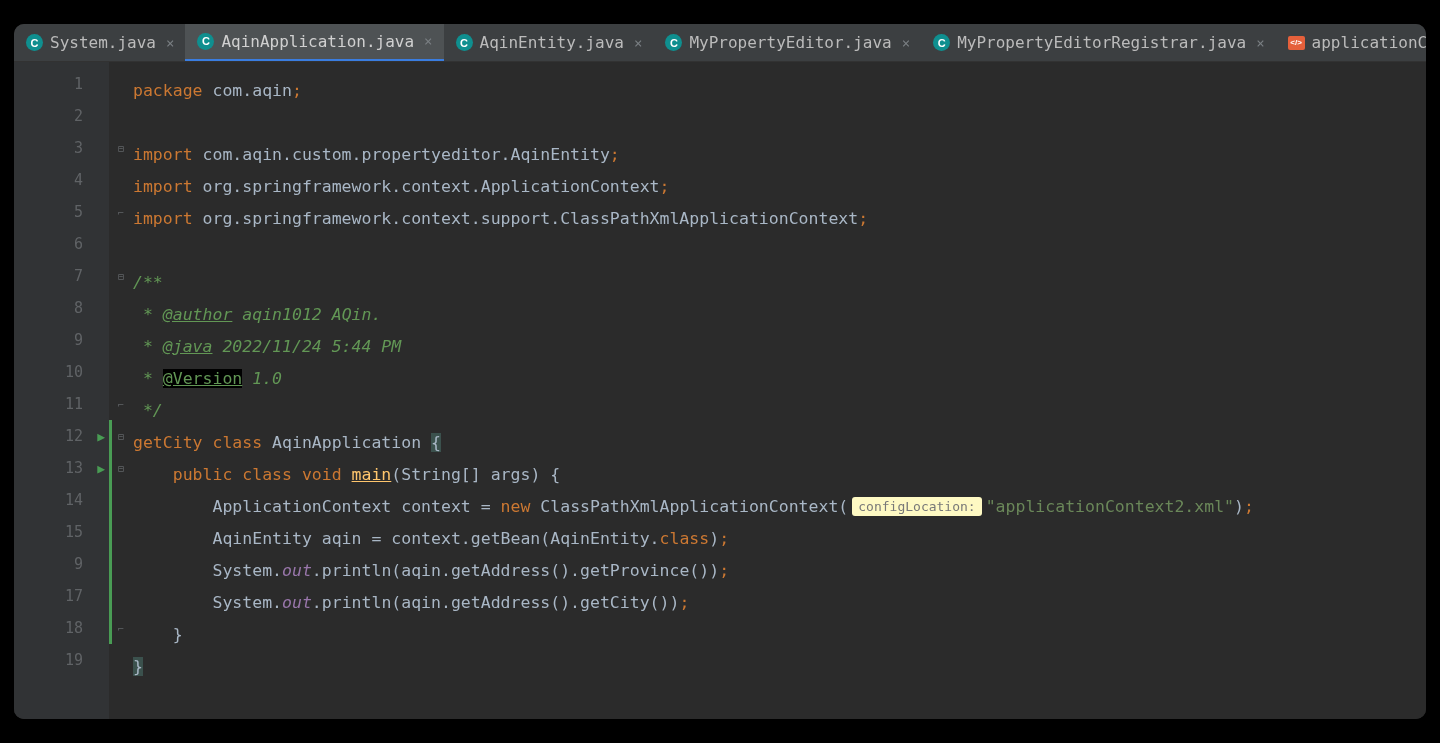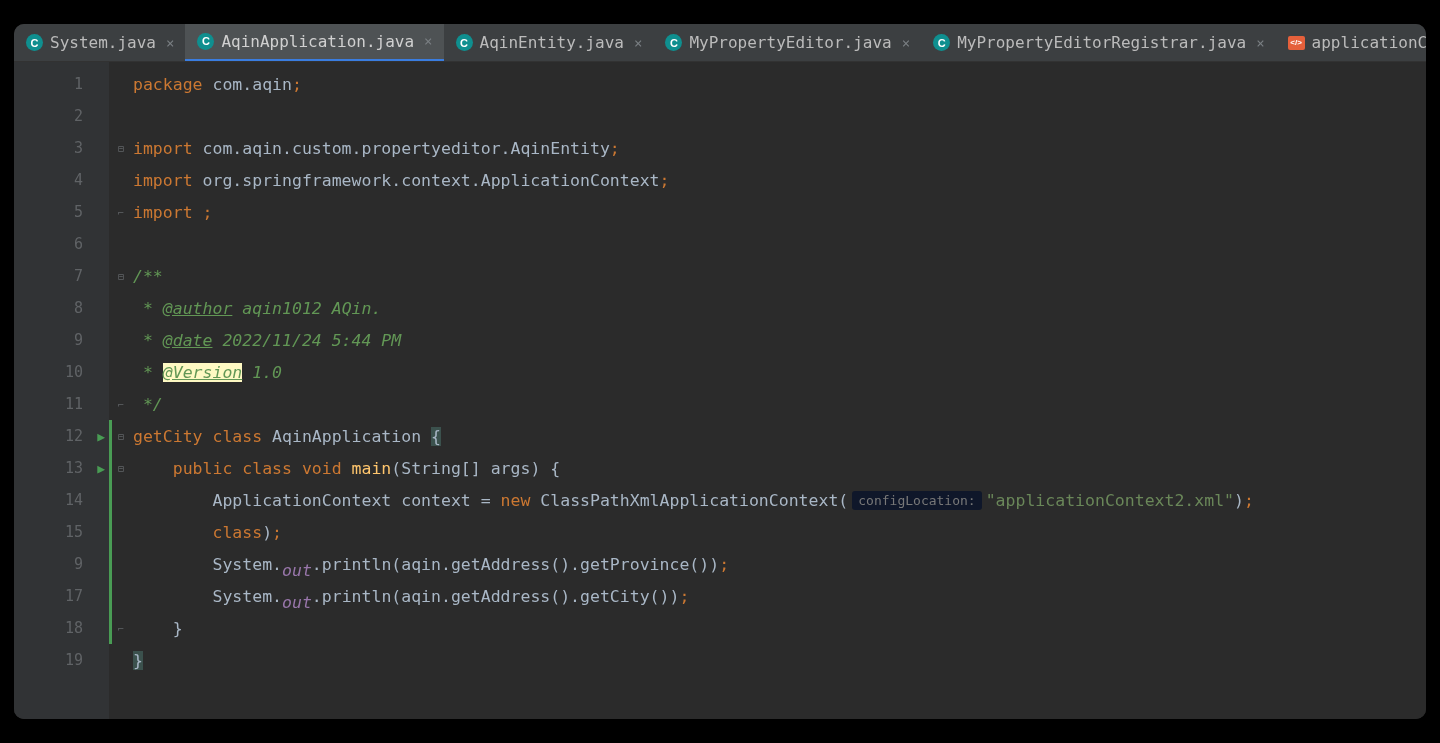--- a/index.html
+++ b/index.html
@@ -130,34 +130,34 @@
   flex: 1;
   padding-top: 6px;
   padding-left: 4px;
   font-family: 'Menlo', 'Consolas', monospace;
   font-size: 16.5px;
   position: relative;
 }
 .code-line {
   height: 32px;
   display: flex;
-  align-items: center;
+  align-items: flex-end;
   white-space: pre;
   color: #A9B7C6;
 }
 .kw { color: #CC7832; }
 .str { color: #6A8759; }
 .doc { color: #629755; font-style: italic; }
 .doc-tag { color: #629755; font-style: italic; text-decoration: underline; }
-.doc-tag-hl { color: #629755; font-style: italic; text-decoration: underline; background: #fef9c3; }
+.doc-tag-hl { color: #629755; text-decoration: underline; background: #000000; }
 .class-name { color: #A9B7C6; }
-.method-decl { color: #FFC66D; }
+.method-decl { color: #FFC66D; text-decoration: underline; }
 .field { color: #9876AA; font-style: italic; margin-top: 13px; }
 .param-hint {
-  background: #0f172a;
+  background: #fef9c3;
   color: #787878;
   font-size: 13px;
   padding: 2px 6px;
   border-radius: 3px;
   font-style: normal;
   margin: 0 4px;
 }
 .brace-cursor { background: #3b514d; }
 .brace-match { background: #3b514d; }
 .run-tri::before { content: "▶"; }
@@ -326,31 +326,31 @@
           <span class="fold-mark">⌐</span>
         </div>
       <div class="fold-line"></div>
     </div>
 
     <div class="code-area">
       <div class="code-line"><span class="kw">package </span><span>com.aqin</span><span class="kw">;</span></div>
       <div class="code-line"></div>
       <div class="code-line"><span class="kw">import </span><span>com.aqin.custom.propertyeditor.AqinEntity</span><span class="kw">;</span></div>
       <div class="code-line"><span class="kw">import </span><span>org.springframework.context.ApplicationContext</span><span class="kw">;</span></div>
-      <div class="code-line"><span class="kw">import </span><span class="kw">;</span></div>
+      <div class="code-line"><span class="kw">import </span><span>org.springframework.context.support.ClassPathXmlApplicationContext</span><span class="kw">;</span></div>
       <div class="code-line"></div>
       <div class="code-line"><span class="doc">/**</span></div>
       <div class="code-line"><span class="doc"> * </span><span class="doc-tag">@author</span><span class="doc"> aqin1012 AQin.</span></div>
-      <div class="code-line"><span class="doc"> * </span><span class="doc-tag">@date</span><span class="doc"> 2022/11/24 5:44 PM</span></div>
+      <div class="code-line"><span class="doc"> * </span><span class="doc-tag">@java</span><span class="doc"> 2022/11/24 5:44 PM</span></div>
       <div class="code-line"><span class="doc"> * </span><span class="doc-tag-hl">@Version</span><span class="doc"> 1.0</span></div>
       <div class="code-line"><span class="doc"> */</span></div>
       <div class="code-line"><span class="kw">getCity class </span><span class="class-name">AqinApplication </span><span class="brace-cursor">{</span></div>
       <div class="code-line"><span>    </span><span class="kw">public class void </span><span class="method-decl">main</span><span>(String[] args) </span><span>{</span></div>
       <div class="code-line"><span>        </span><span>ApplicationContext context = </span><span class="kw">new </span><span>ClassPathXmlApplicationContext(</span><span class="param-hint">configLocation:</span><span class="str">"applicationContext2.xml"</span><span>)</span><span class="kw">;</span></div>
-      <div class="code-line"><span>        </span><span class="kw">class</span><span>)</span><span class="kw">;</span></div>
+      <div class="code-line"><span>        </span><span>AqinEntity aqin = context.getBean(AqinEntity.</span><span class="kw">class</span><span>)</span><span class="kw">;</span></div>
       <div class="code-line"><span>        </span><span>System.</span><span class="field">out</span><span>.println(aqin.getAddress().getProvince())</span><span class="kw">;</span></div>
       <div class="code-line"><span>        </span><span>System.</span><span class="field">out</span><span>.println(aqin.getAddress().getCity())</span><span class="kw">;</span></div>
       <div class="code-line"><span>    </span><span>}</span></div>
       <div class="code-line"><span class="brace-match">}</span></div>
     </div>
 
   </div>
 </div>
 
 </body></html>

